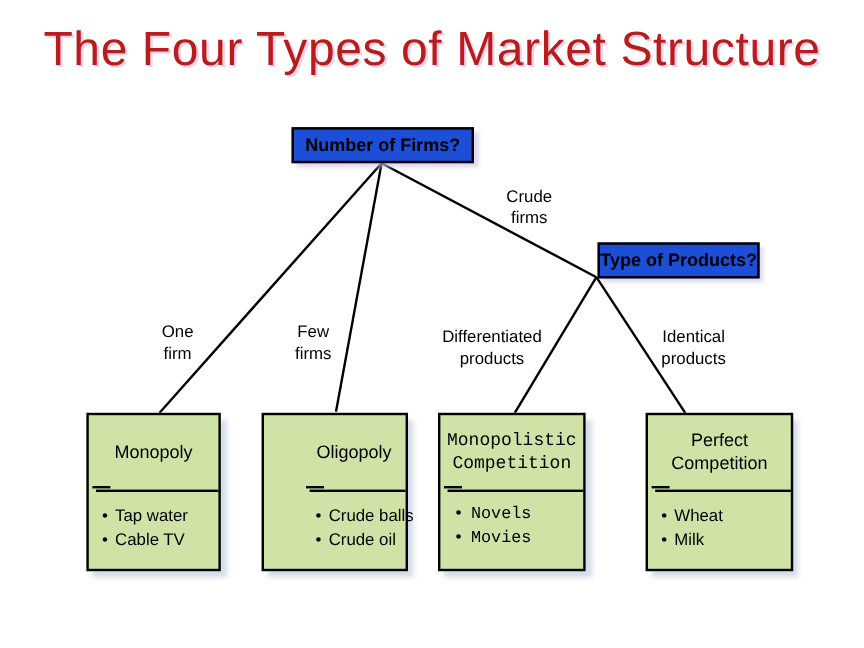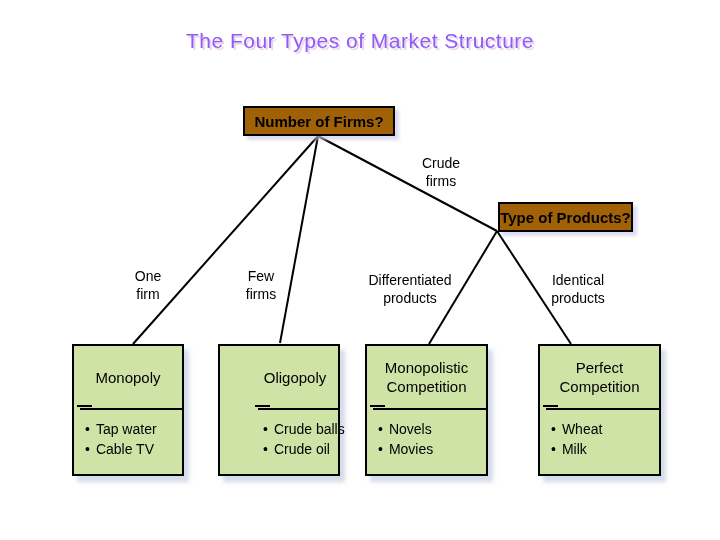--- a/index.html
+++ b/index.html
@@ -8,33 +8,33 @@
     background: #ffffff;
     font-family: "Liberation Sans", sans-serif;
     color: #000000;
     overflow: hidden;
   }
   .stage { position: relative; width: 720px; height: 540px; }
 
   .title {
     position: absolute; top: 22px; left: 0; width: 720px;
     text-align: center;
-    font-size: 21px; line-height: 38px;
-    color: #8b5cf6;
+    font-size: 40px; line-height: 38px;
+    color: #b91c1c;
     text-shadow: 2px 2px 0 #EDD3EA;
     letter-spacing: 0.5px;
   }
 
   svg.connectors { position: absolute; top: 0; left: 0; }
   svg.connectors line { stroke: #000000; stroke-width: 2; }
 
   .node {
     position: absolute;
     display: flex; align-items: center; justify-content: center;
-    background: #a16207;
+    background: #1d4ed8;
     border: 2px solid #000000;
     box-shadow: 4px 4px 3px rgba(205, 200, 235, 0.65);
     font-size: 15px; font-weight: bold;
     box-sizing: border-box;
     white-space: nowrap;
   }
   .node-firms    { left: 243px; top: 106px; width: 152px; height: 30px; }
   .node-products { left: 498px; top: 202px; width: 135px; height: 30px; }
 
   .branch-label {
@@ -50,21 +50,21 @@
 
   .card {
     position: absolute; top: 344px; height: 132px;
     background: #CFE3A6;
     border: 2px solid #000000;
     box-shadow: 5px 6px 4px rgba(170, 185, 210, 0.5);
     box-sizing: border-box;
   }
   .card-1 { left: 72px;  width: 112px; }
   .card-2 { left: 218px; width: 122px; padding-left: 32px; }
-  .card-3 { left: 365px; width: 123px; }
+  .card-3 { left: 365px; width: 123px; font-family: Liberation Mono, monospace; }
   .card-4 { left: 538px; width: 123px; }
 
   .card-head {
     height: 62px;
     display: flex; align-items: center; justify-content: center;
     text-align: center;
     font-size: 15px; line-height: 19px;
     padding: 0 4px;
   }
   .card-rule {

